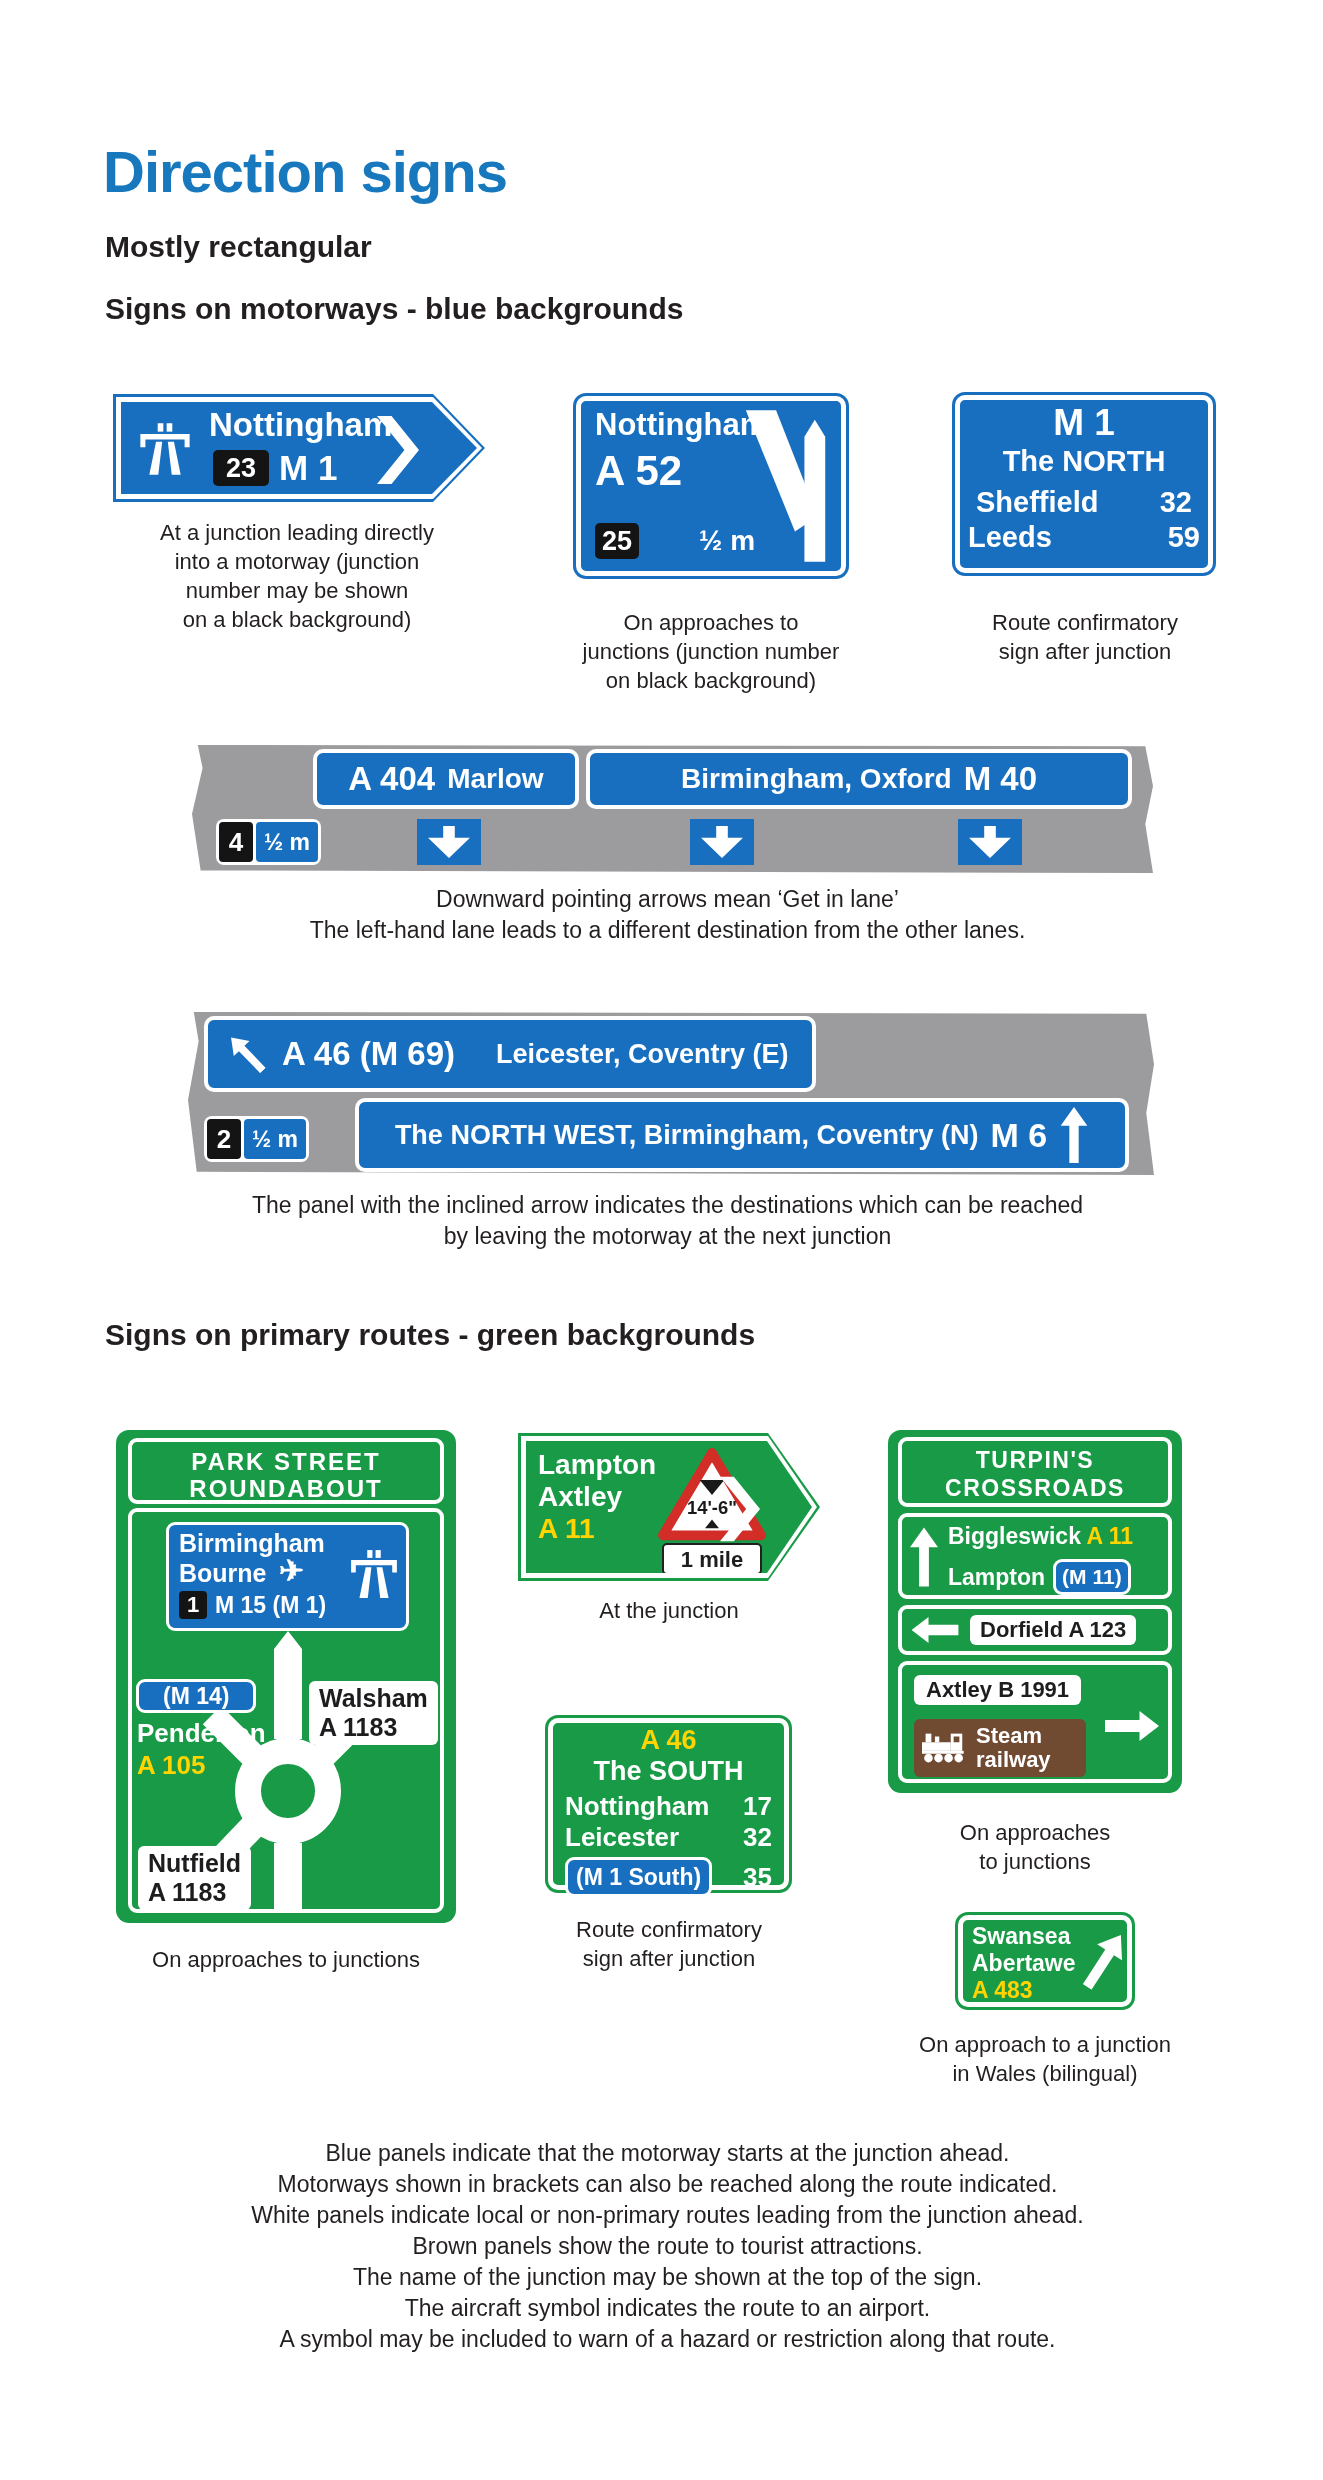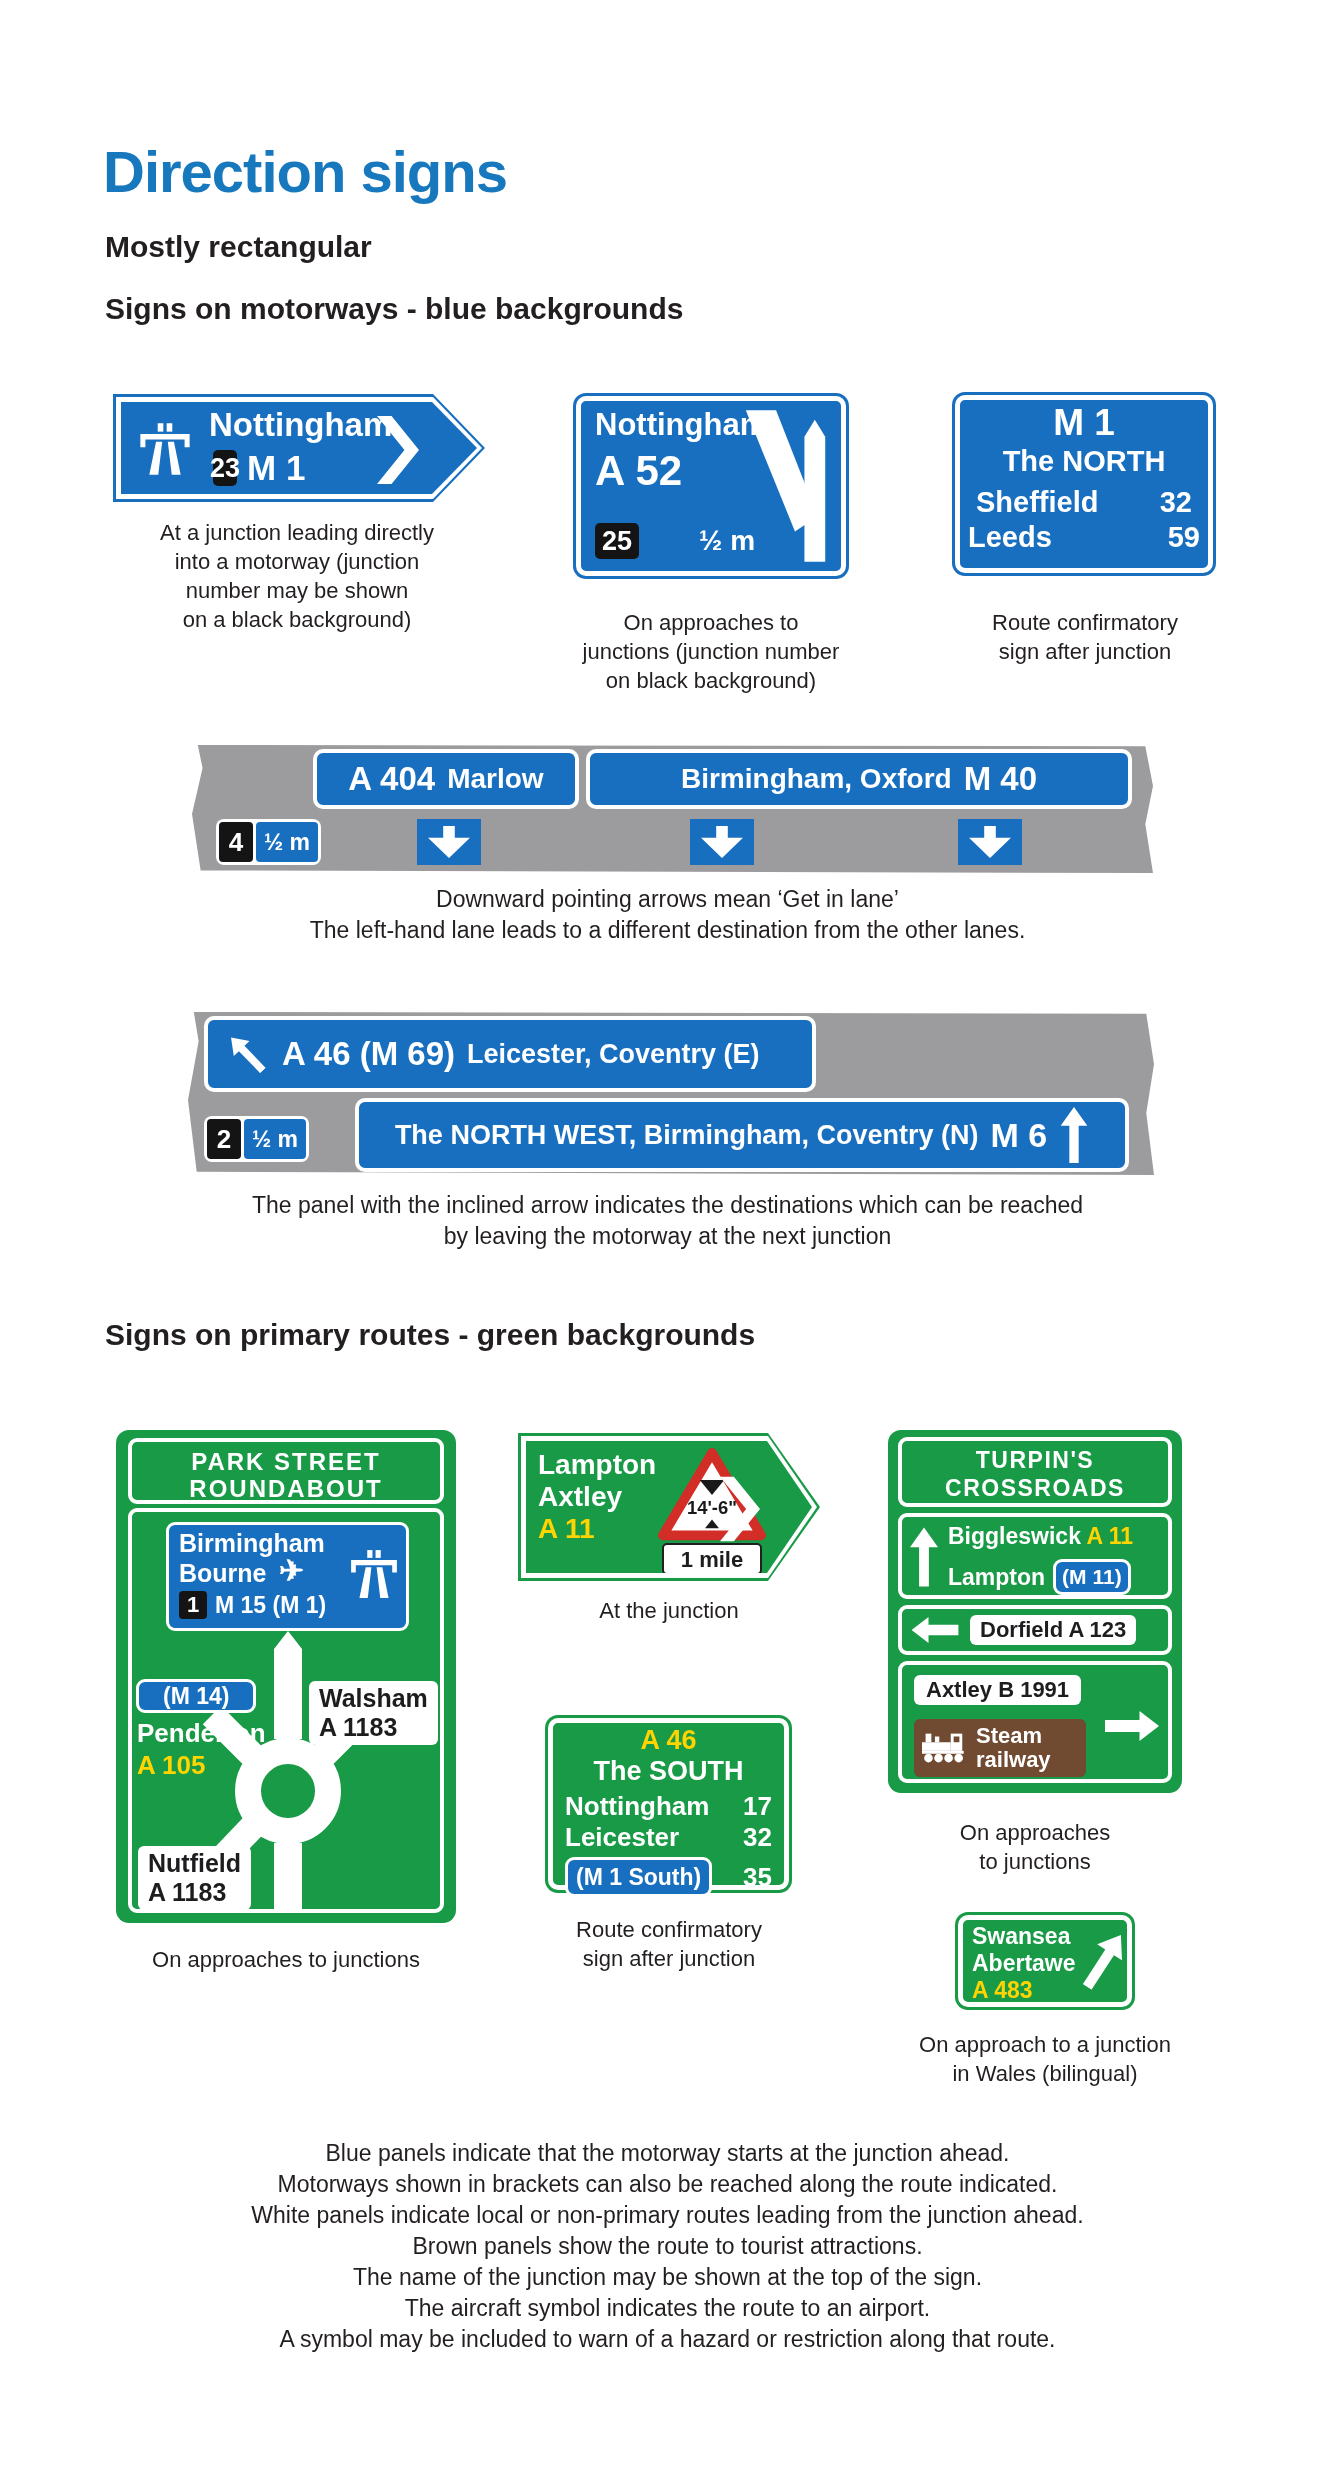--- a/index.html
+++ b/index.html
@@ -48,21 +48,21 @@
     <div class="flagb2" style="position:absolute;inset:3px;background:#fff;">
       <div class="flagb3" style="position:absolute;inset:5px;background:#186FC0;color:#fff;font-weight:bold;">
         <svg class="abs" style="left:16px;top:14px;" width="56" height="66" viewBox="0 0 100 92">
           <rect x="37" y="0" width="10" height="15" fill="#fff"></rect>
             <rect x="53" y="0" width="10" height="15" fill="#fff"></rect>
           <path d="M6 19h88v24h-9V29H15v14H6z" fill="#fff"></path>
           <path d="M34 33h11l-7 59H22zM55 33h11l12 59H62z" fill="#fff"></path>
         </svg>
         <div class="abs" style="left:88px;top:4px;font-size:33px;">Nottingham</div>
         <div class="abs" style="left:92px;top:46px;display:flex;align-items:center;gap:10px;">
-          <span class="jbadge" style="width:24px;height:36px;font-size:27px;">23</span>
+          <span class="jbadge" style="width:56px;height:36px;font-size:27px;">23</span>
           <span style="font-size:35px;">M 1</span>
         </div>
         <svg class="abs" style="right:58px;top:14px;" width="42" height="68" viewBox="0 0 52 84">
           <path fill="#fff" d="M0 0h18l34 42-34 42H0l34-42z"></path>
         </svg>
       </div>
     </div>
   </div>
   <div class="abs caption" style="left:117px;top:518px;width:360px;">At a junction leading directly
 into a motorway (junction
@@ -133,21 +133,21 @@
   </div>
   <div class="abs caption" style="left:105px;top:884px;width:1125px;font-size:23px;line-height:31px;">Downward pointing arrows mean ‘Get in lane’
 The left-hand lane leads to a different destination from the other lanes.</div>
 
   <div class="abs gray-gantry" style="left:188px;top:1012px;width:966px;height:163px;">
     <div class="gpanel abs" style="left:16px;top:4px;width:612px;height:76px;justify-content:flex-start;padding-left:16px;">
       <svg width="46" height="46" viewBox="0 0 40 84" style="transform:rotate(-44deg);">
         <path fill="#fff" d="M20 0l20 28H27v56H13V28H0z"></path>
       </svg>
       <span style="font-size:33px;">A 46 (M 69)</span>
-      <span style="font-size:27px;">Leicester, Coventry (E)</span>
+      <span style="font-size:27px;margin-left:29px;">Leicester, Coventry (E)</span>
     </div>
     <div class="dist abs" style="left:16px;top:104px;height:46px;">
       <span class="num">2</span>
       <span class="half">½ m</span>
     </div>
     <div class="gpanel abs" style="left:167px;top:86px;width:774px;height:74px;">
       <span style="font-size:27px;">The NORTH WEST, Birmingham, Coventry (N)</span>
       <span style="font-size:34px;">M 6</span>
       <svg width="30" height="56" viewBox="0 0 40 84">
         <path fill="#fff" d="M20 0l20 28H27v56H13V28H0z"></path>

